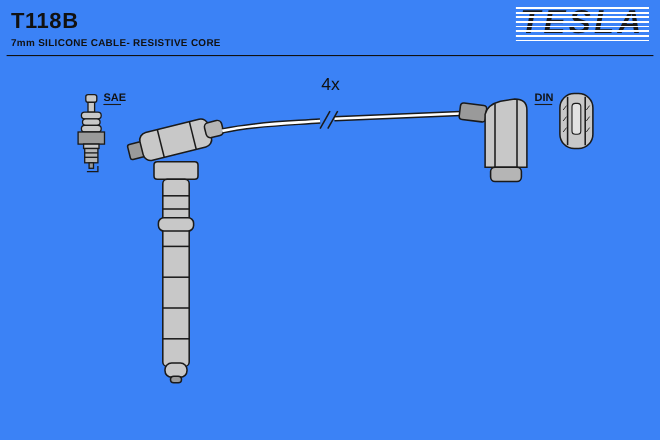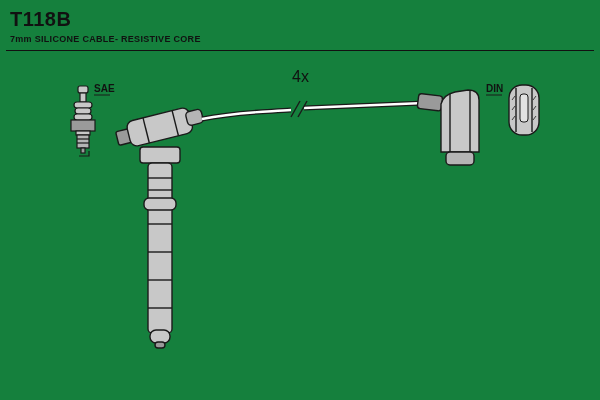--- a/index.html
+++ b/index.html
@@ -1,16 +1,16 @@
 <!DOCTYPE html>
 <html><head>
 <meta charset="utf-8">
 <style>
   html,body{margin:0;padding:0;background:#fff;}
-  #page{position:relative;width:600px;height:400px;background:#15803d;overflow:hidden;
+  #page{position:relative;width:600px;height:400px;background:#3b82f6;overflow:hidden;
         font-family:"Liberation Sans", sans-serif;color:#111;}
   .part-number{position:absolute;left:10px;top:8px;font-size:20px;font-weight:bold;
                letter-spacing:0.5px;}
   .subtitle{position:absolute;left:10px;top:34px;font-size:9px;font-weight:bold;
             letter-spacing:0.3px;text-align:center;}
   .brand{position:absolute;right:14px;top:4px;font-size:30px;font-weight:bold;
          font-style:italic;letter-spacing:3px;color:#1a1a1a;line-height:34px;}
   .brand::after{content:"";position:absolute;left:-4px;right:-4px;top:0;bottom:0;
          background:repeating-linear-gradient(to bottom,
             rgba(255,255,255,0) 0px, rgba(255,255,255,0) 2.6px,
@@ -21,20 +21,21 @@
   .lbl{font-size:10px;font-weight:bold;fill:#111;}
   .qty{font-size:16px;fill:#111;}
 </style>
 </head>
 <body>
 
 <div id="page">
 
   <div class="part-number">T118B</div>
   <div class="subtitle">7mm SILICONE CABLE- RESISTIVE CORE</div>
+  <div class="brand">TESLA</div>
   <div class="divider"></div>
 
   <svg width="600" height="400" viewBox="0 0 600 400">
 
     <g stroke="#1a1a1a" stroke-width="1.2" fill="#c8c8c8">
       <rect x="78" y="86" width="10" height="7" rx="2"></rect>
       <rect x="80" y="93" width="6" height="9"></rect>
       <rect x="74" y="102" width="18" height="6" rx="3"></rect>
       <rect x="75" y="108" width="16" height="6" rx="3"></rect>
       <rect x="74" y="114" width="18" height="6" rx="3"></rect>

